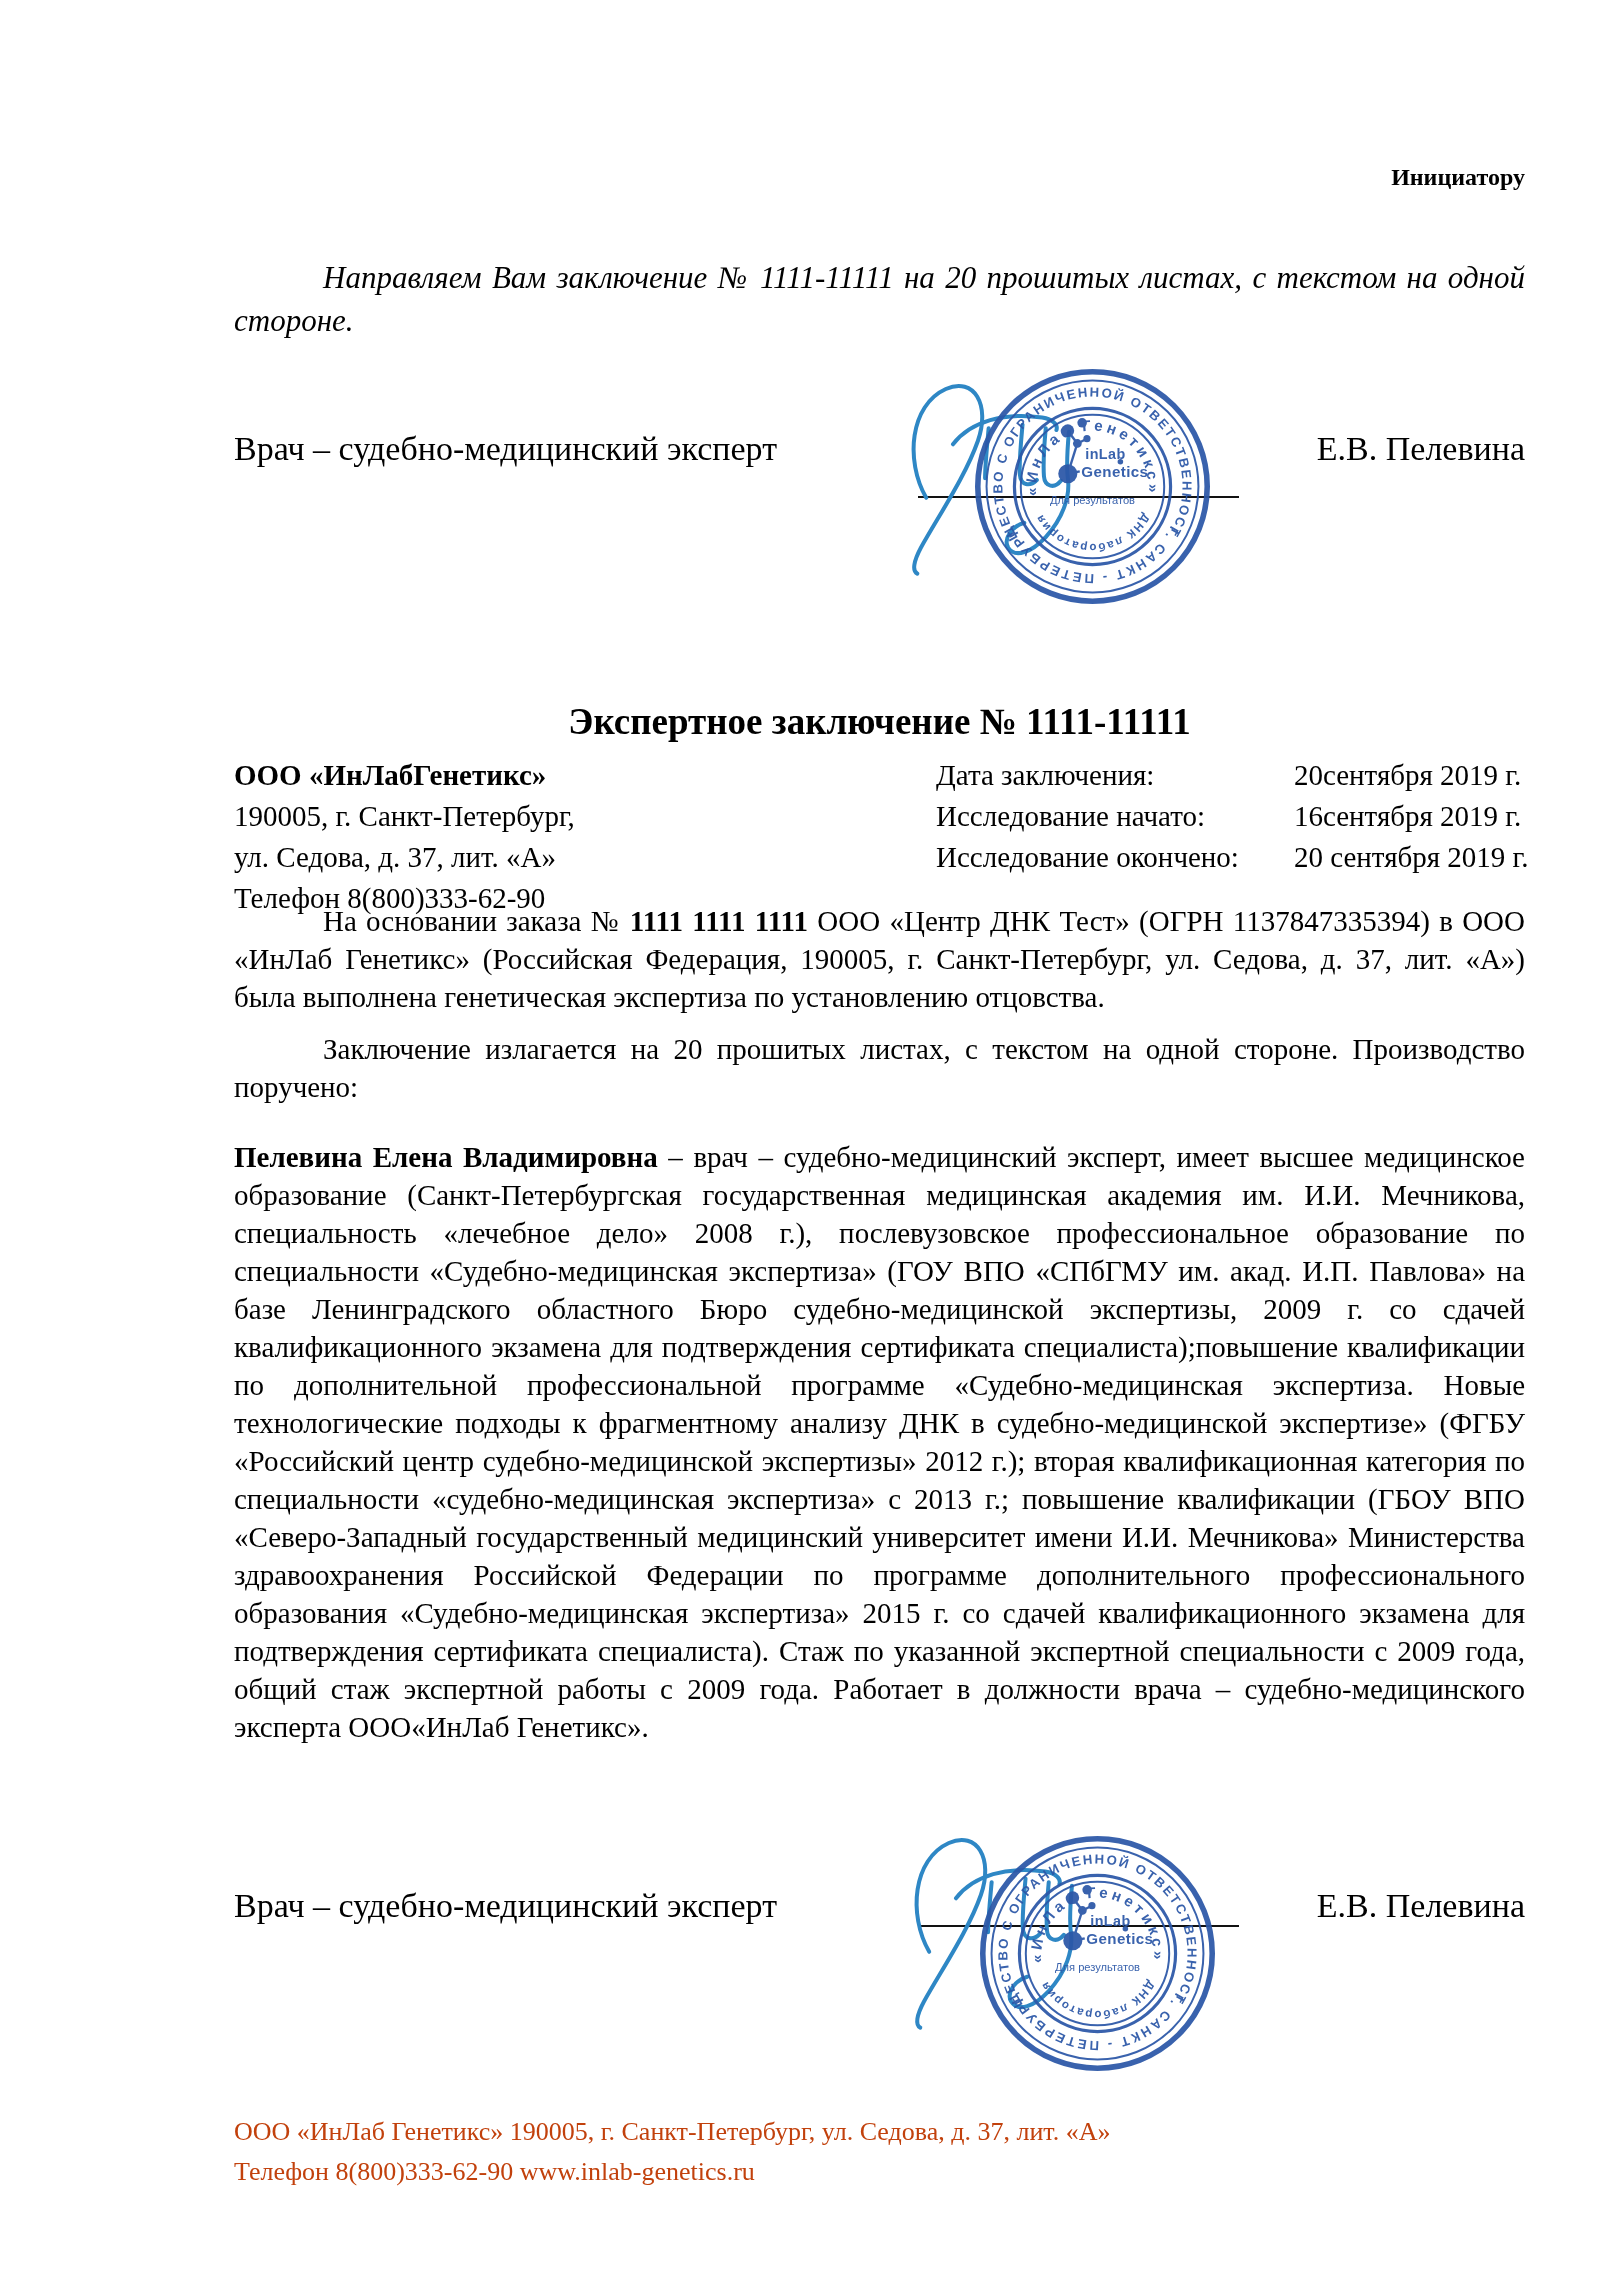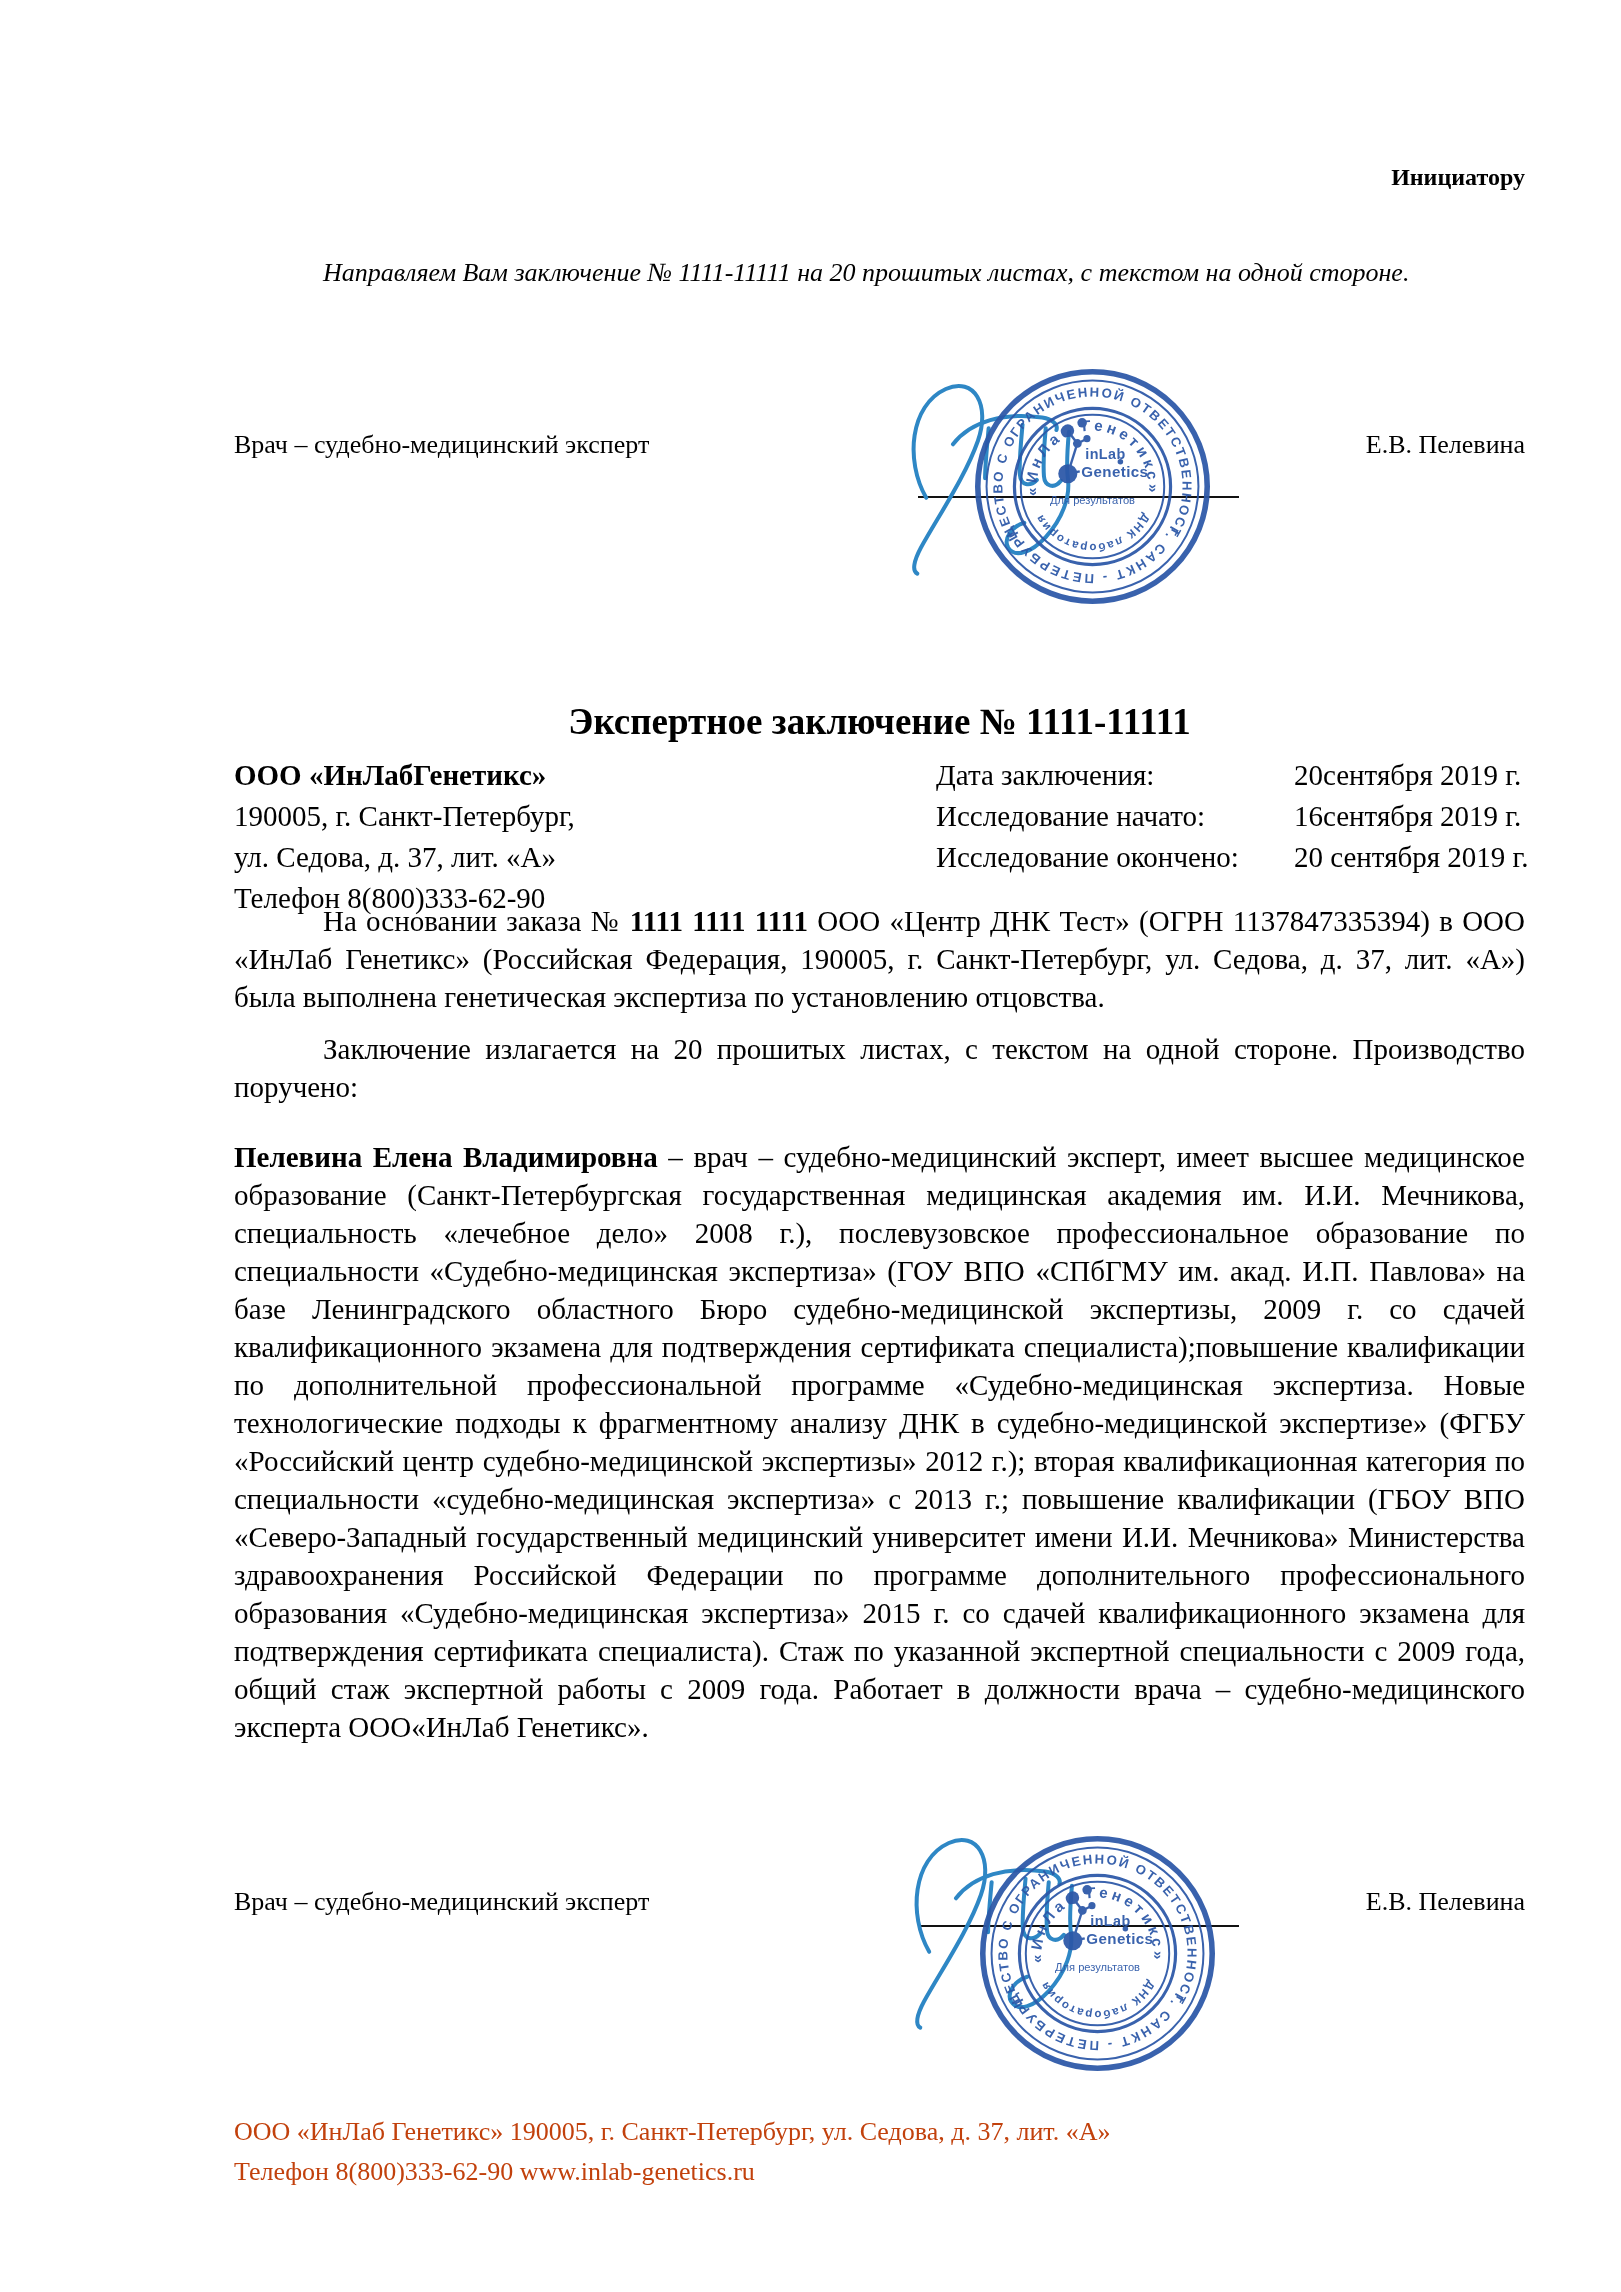--- a/index.html
+++ b/index.html
@@ -6,25 +6,25 @@
   .page{
     position:relative;width:1622px;height:2293px;background:#ffffff;
     font-family:"Liberation Serif", serif;color:#000;overflow:hidden;
   }
   
   .hdr{position:absolute;top:64px;left:234px;width:1291px;text-align:right;
        font-size:27px;line-height:36px;}
   .initiator{position:absolute;top:164px;left:234px;width:1291px;text-align:right;
        font-size:24px;font-weight:bold;}
   .intro{position:absolute;top:225px;left:234px;width:1291px;
-       font-size:26px;font-style:italic;line-height:43px;text-indent:89px;
+       font-size:31px;font-style:italic;line-height:43px;text-indent:89px;
        text-align:justify;}
   
   .sig-row{position:absolute;left:234px;width:1291px;display:flex;
-       justify-content:space-between;font-size:26px;}
+       justify-content:space-between;font-size:34px;}
   .sig-row.first{top:430px;}
   .sig-row.second{top:1887px;}
   .sig-line{position:absolute;left:918px;width:321px;height:0;
        border-top:2.7px solid #121212;z-index:1;}
   .sig-line.first{top:496px;}
   .sig-line.second{top:1925px;}
   .autograph{position:absolute;width:250px;height:223px;z-index:2;}
   .autograph.first{left:869px;top:364px;}
   .autograph.second{left:872px;top:1818px;}
   .autograph path{fill:none;stroke:#2e87c5;stroke-width:4.5;stroke-linecap:round;}

